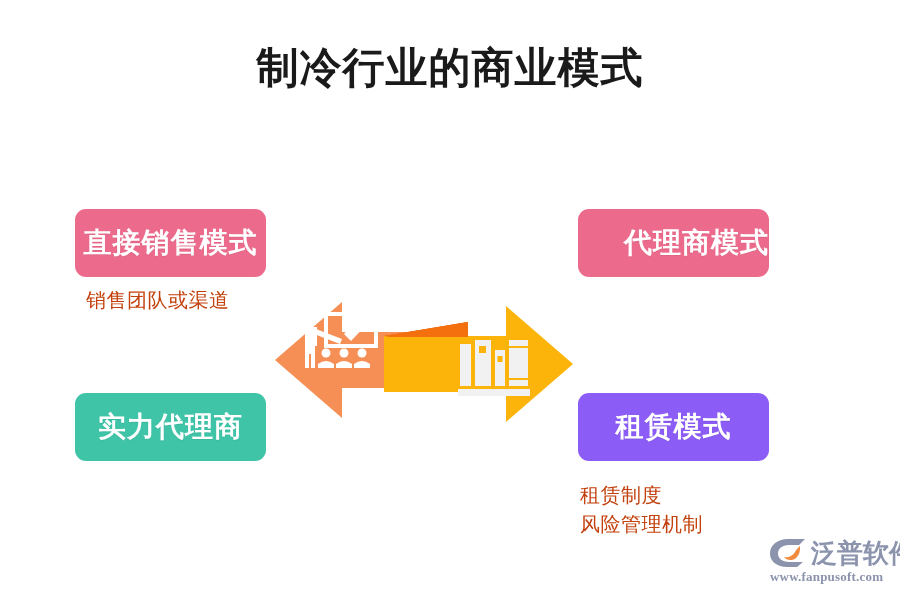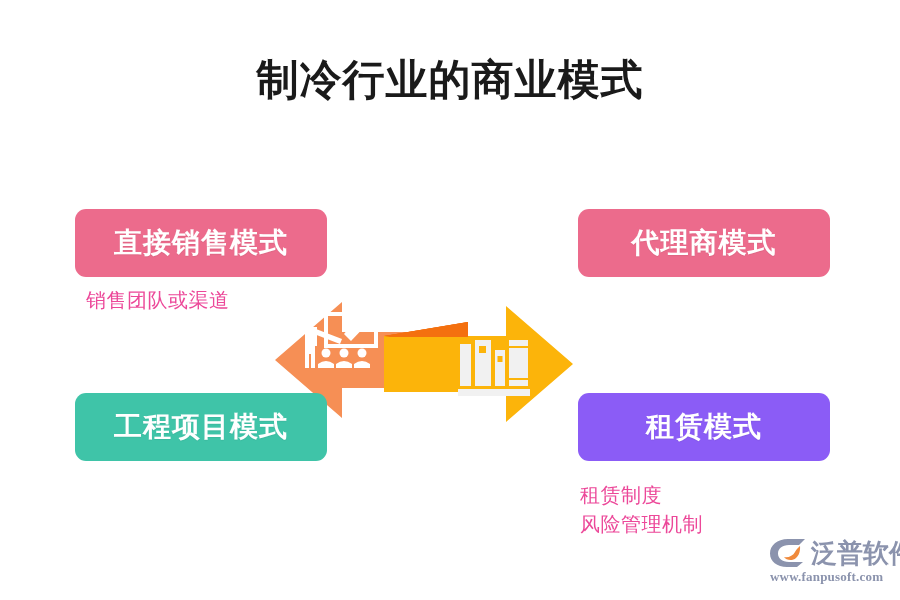--- a/index.html
+++ b/index.html
@@ -30,55 +30,54 @@
     top: 40px;
     width: 900px;
     text-align: center;
     font-family: "DejaVu Serif", "Liberation Serif", serif;
     font-size: 42px;
     font-weight: bold;
     color: #1a1a1a;
     letter-spacing: 1px;
     line-height: 56px;
     white-space: nowrap;
-    margin-top: 12px;
   }
 
   
   .pill {
     position: absolute;
-    width: 252px;
+    width: 191px;
     height: 68px;
     border-radius: 11px;
     display: flex;
     align-items: center;
     justify-content: center;
     box-sizing: border-box;
   }
   .pill .pill-label {
     font-family: "DejaVu Serif", "Liberation Serif", serif;
     font-size: 28px;
     font-weight: bold;
     color: #ffffff;
     letter-spacing: 1px;
     white-space: nowrap;
     text-shadow: 0 1px 1px rgba(0,0,0,0.06);
   }
 
   #pill-direct-sales { left: 75px;  top: 209px; background: #EC6B8C; }
-  #pill-agent        { left: 578px; top: 209px; background: #EC6B8C; }
+  #pill-agent        { left: 578px; top: 209px; background: #EC6B8C; justify-content: flex-end; }
   #pill-project      { left: 75px;  top: 393px; background: #3FC4A8; }
   #pill-lease        { left: 578px; top: 393px; background: #8b5cf6; text-align: right; }
 
   
   .caption {
     position: absolute;
     font-family: "DejaVu Serif", "Liberation Serif", serif;
     font-size: 20px;
-    color: #ec4899;
+    color: #c2410c;
     line-height: 29px;
     white-space: pre-line;
     letter-spacing: 0.5px;
   }
   #caption-direct-sales { left: 86px;  top: 286px; }
   #caption-agent        { left: 584px; top: 286px; }
   #caption-project      { left: 86px;  top: 481px; }
   #caption-lease        { left: 580px; top: 481px; }
 
   
@@ -196,21 +195,21 @@
   <div class="pill" id="pill-direct-sales">
     <span class="pill-label">直接销售模式</span>
   </div>
   <div class="caption" id="caption-direct-sales">销售团队或渠道</div>
 
   <div class="pill" id="pill-agent">
     <span class="pill-label">代理商模式</span>
   </div>
 
   <div class="pill" id="pill-project">
-    <span class="pill-label">工程项目模式</span>
+    <span class="pill-label">实力代理商</span>
   </div>
 
   <div class="pill" id="pill-lease">
     <span class="pill-label">租赁模式</span>
   </div>
   <div class="caption" id="caption-lease">租赁制度
 风险管理机制</div>
 
   <div id="logo">
     <div class="logo-mark">

